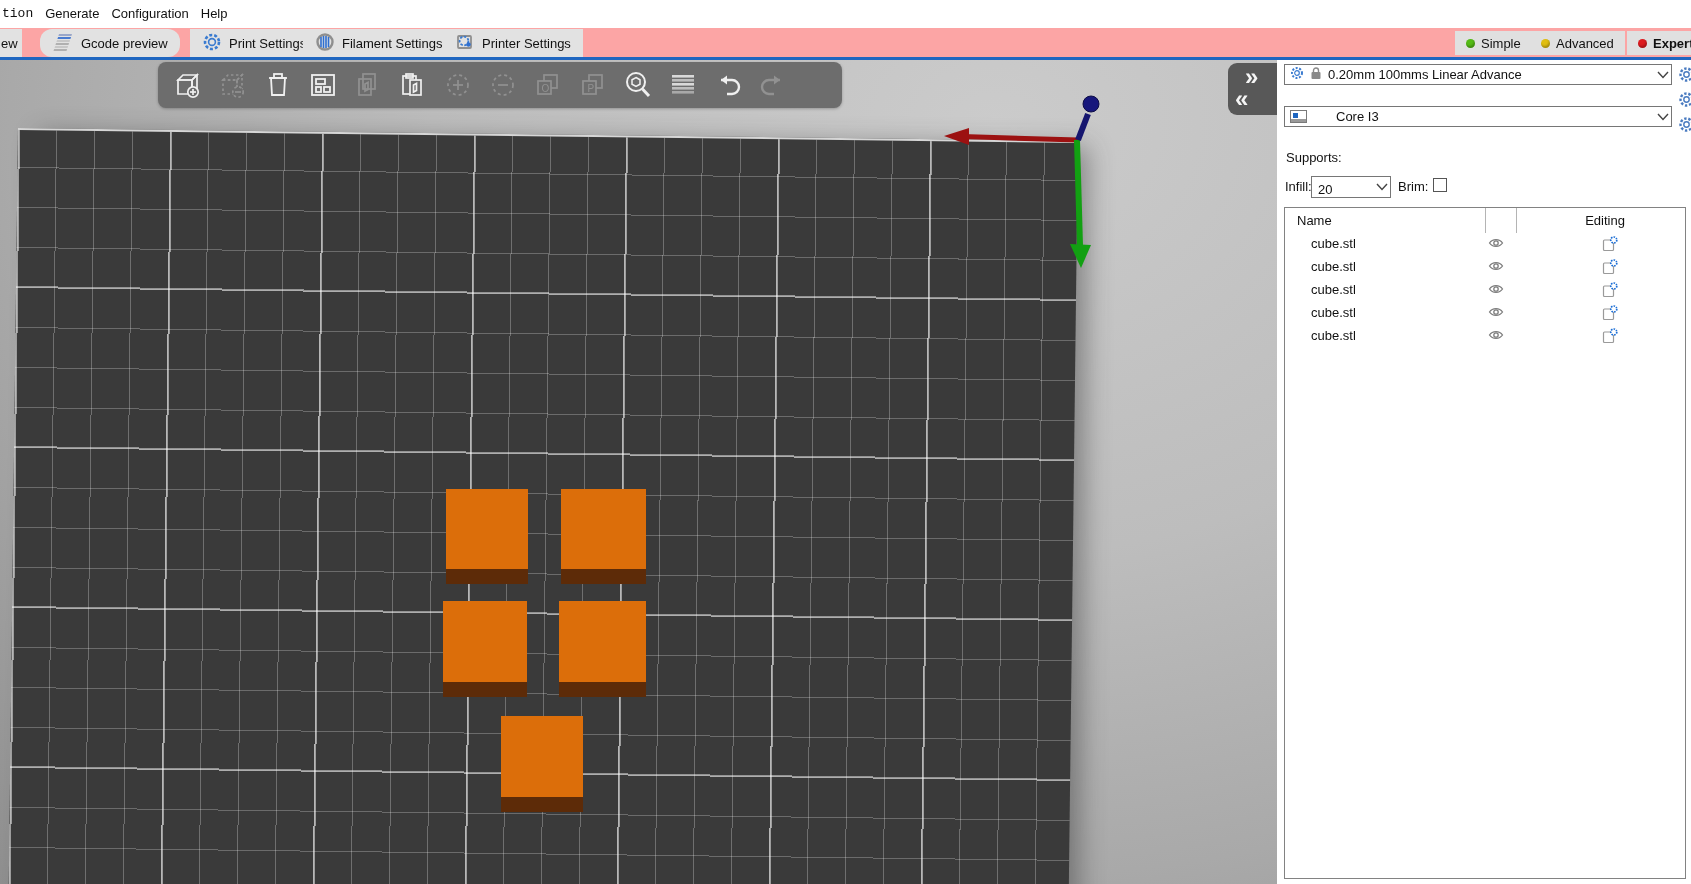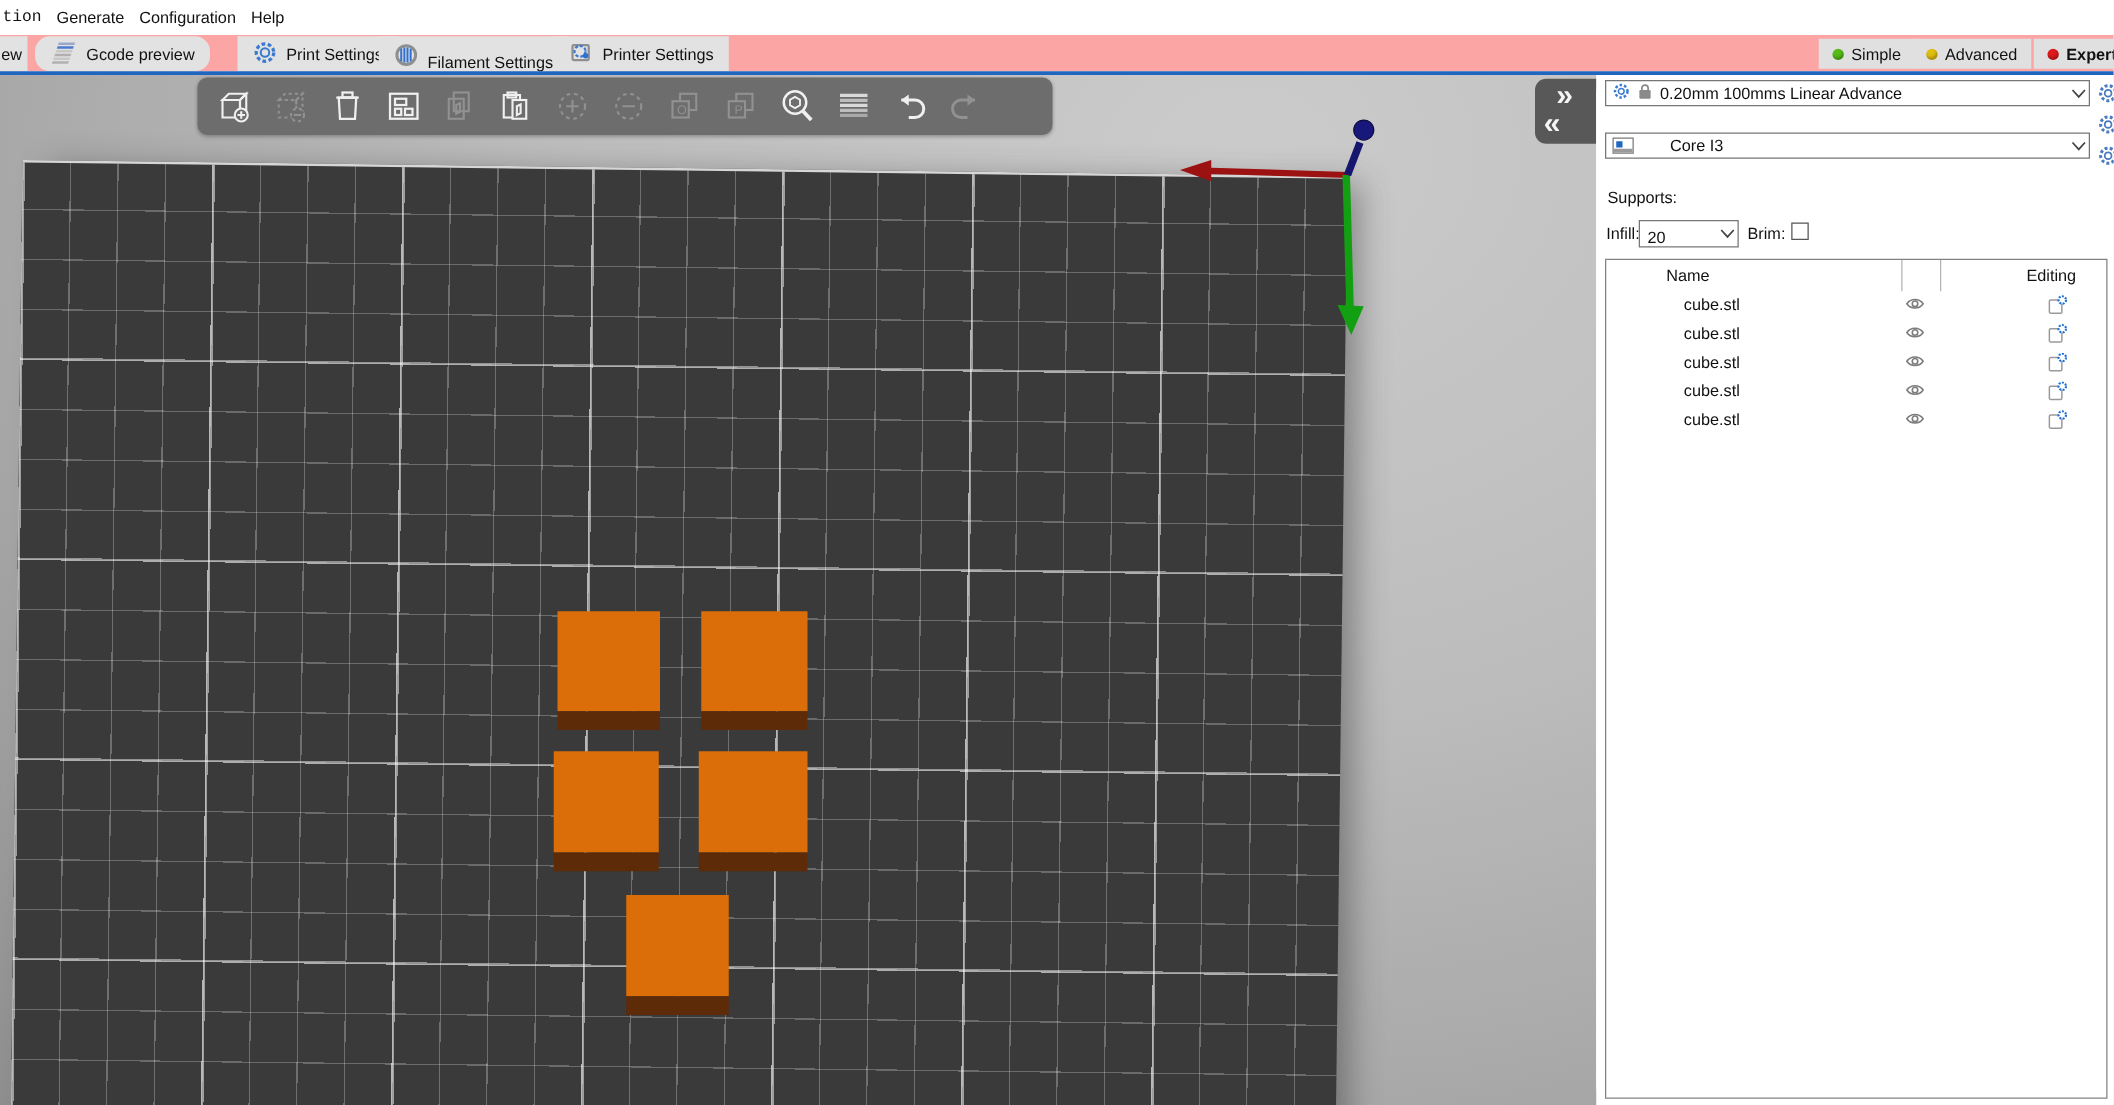--- a/index.html
+++ b/index.html
@@ -8,23 +8,23 @@
 
   
   .menubar { position:absolute; left:0; top:0; width:100%; height:28px; background:#fff; display:flex; align-items:center; }
   .menu-item { padding:0 6px; line-height:28px; cursor:default; }
   .menu-item:first-child { padding-left:2px;font-family:Liberation Mono, monospace; }
 
   
   .tabbar { position:absolute; left:0; top:28px; width:100%; height:29px; background:#fca5a5; }
   .tab { position:absolute; top:1px; height:28px; background:#e2e2e2; display:flex; align-items:center; gap:7px; padding:0 12px; white-space:nowrap; }
   .tab-partial { left:0; width:22px; padding:0 0 0 1px; overflow:hidden; }
-  .tab-gcode { left:28px;border-radius:12px; }
+  .tab-gcode { left:40px;border-radius:12px; }
   .tab-print { left:190px; }
-  .tab-filament { left:303px;align-items:flex-end; }
+  .tab-filament { left:303px; }
   .tab-printer { left:443px; }
   .mode-btn { position:absolute; top:3px; height:24px; background:#e0e0e0; display:flex; align-items:center; gap:6px; padding:0 11px; }
   .mode-simple { left:1455px; }
   .mode-advanced { left:1530px; }
   .mode-expert { left:1627px; width:80px; font-weight:bold; }
   .dot { width:9px; height:9px; border-radius:50%; display:inline-block; }
   .dot-green { background:#55bb16; box-shadow:inset -1px -2px 2px rgba(0,0,0,.25); }
   .dot-yellow { background:#e0be10; box-shadow:inset -1px -2px 2px rgba(0,0,0,.25); }
   .dot-red { background:#dd1b1f; box-shadow:inset -1px -2px 2px rgba(0,0,0,.25); }
 
@@ -87,21 +87,21 @@
 
   .row-label { position:absolute; white-space:nowrap; }
   .supports-label { left:9px; top:90px; }
   .supports-combo { left:64px; top:87px; width:331px; height:24px; padding-left:6px; }
   .infill-label { left:8px; top:119px; }
   .infill-combo { left:34px; top:116px; width:80px; height:22px; padding-left:6px;align-items:flex-end; }
   .brim-label { left:121px; top:119px; }
   .checkbox { position:absolute; left:156px; top:118px; width:14px; height:14px; border:1px solid #555; background:#fff; cursor:pointer; }
 
   
-  .obj-table { position:absolute; left:7px; top:147px; width:402px; height:672px; border:1px solid #828282; background:#fff;padding-left:36px; }
+  .obj-table { position:absolute; left:7px; top:147px; width:402px; height:672px; border:1px solid #828282; background:#fff; }
   .obj-header { position:relative; height:25px; }
   .obj-header .h-name { position:absolute; left:12px; top:5px; }
   .obj-header .h-editing { position:absolute; left:238px; top:5px; width:164px; text-align:center; }
   .hdiv { position:absolute; top:0; width:1px; height:25px; background:#b4b4b4; }
   .hdiv1 { left:200px; } .hdiv2 { left:231px; }
   .obj-row { position:relative; height:23px; }
   .obj-row .r-name { position:absolute; left:26px; top:3px; }
   .obj-row .r-eye { position:absolute; left:203px; top:4px; cursor:pointer; }
   .obj-row .r-edit { position:absolute; left:317px; top:3px; cursor:pointer; }
 

